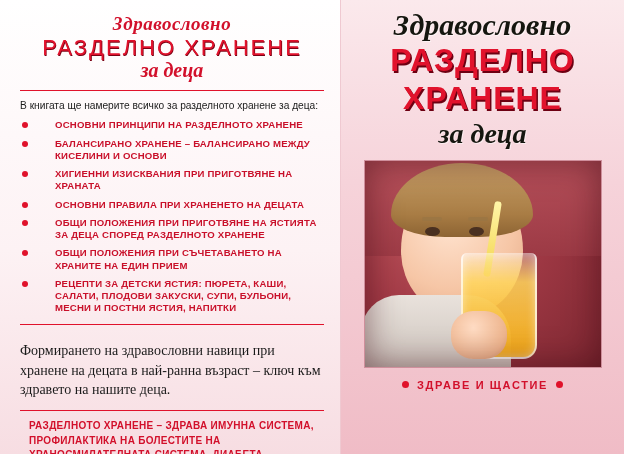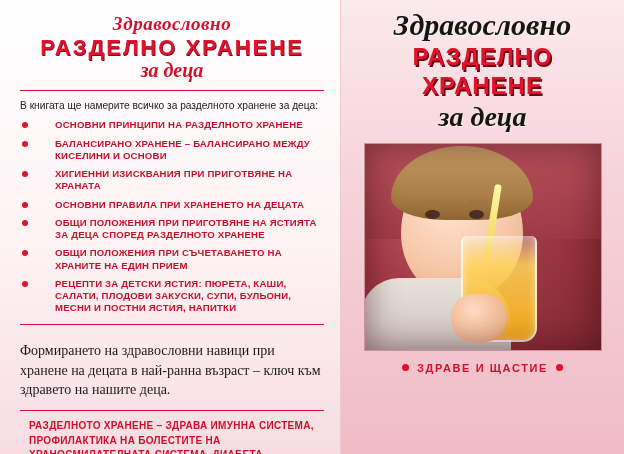--- a/index.html
+++ b/index.html
@@ -29,21 +29,21 @@
     font-family:"Liberation Serif", serif;
     font-style:italic;
     font-weight:bold;
     font-size:19px;
     color:#d2102b;
     letter-spacing:.5px;
     line-height:1.05;
   }
   .lt-2{
     font-family:"Liberation Sans", sans-serif;
-    font-weight:bold;
+    font-weight:normal;
     font-size:22px;
     color:#e1122c;
     letter-spacing:2px;
     margin-top:2px;
     line-height:1.05;
     text-shadow:0.6px 0.6px 0 #7a0013;
     text-align:center;
   }
   .lt-3{
     font-family:"Liberation Serif", serif;
@@ -102,21 +102,21 @@
   .rt-1{
     font-family:"Liberation Serif", serif;
     font-style:italic;font-weight:bold;
     font-size:30px;color:#15160f;
     text-align:center;line-height:1.0;
     margin-top:4px;
     text-shadow:1px 1px 0 rgba(255,255,255,.5);
   }
   .rt-2{
     font-family:"Liberation Sans", sans-serif;
-    font-weight:bold;font-size:24px;
+    font-weight:bold;font-size:32px;
     color:#e1122c;text-align:center;
     letter-spacing:1px;line-height:1.06;
     margin-top:4px;
     text-shadow:1.5px 1.5px 0 #6d0012;
   }
   .rt-3{
     font-family:"Liberation Serif", serif;
     font-style:italic;font-weight:bold;
     font-size:28px;color:#15160f;
     text-align:center;line-height:1.0;

